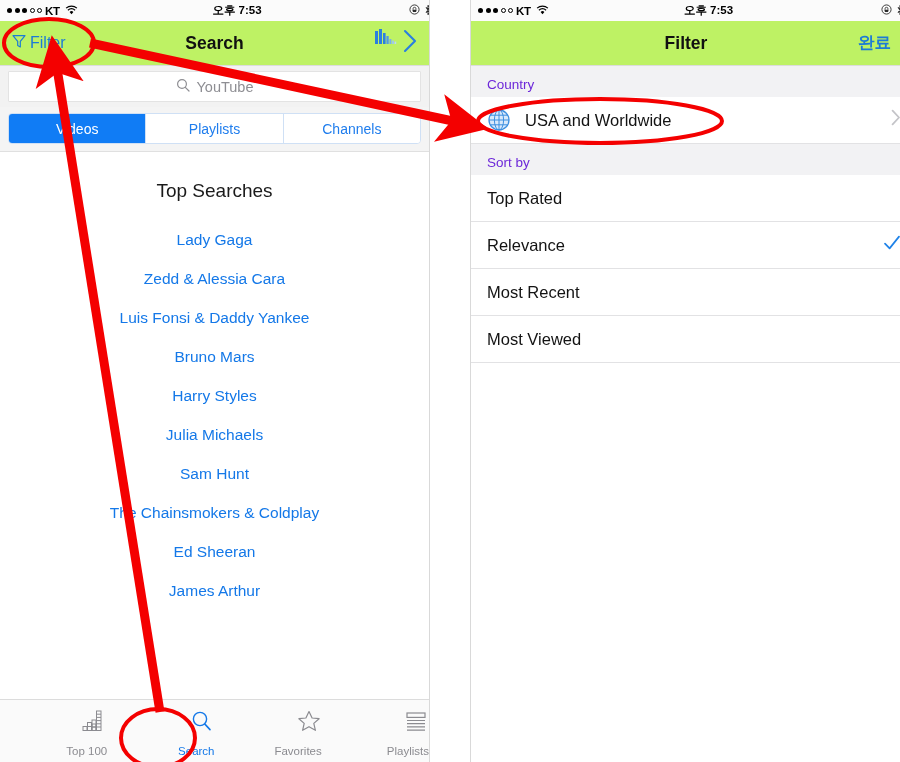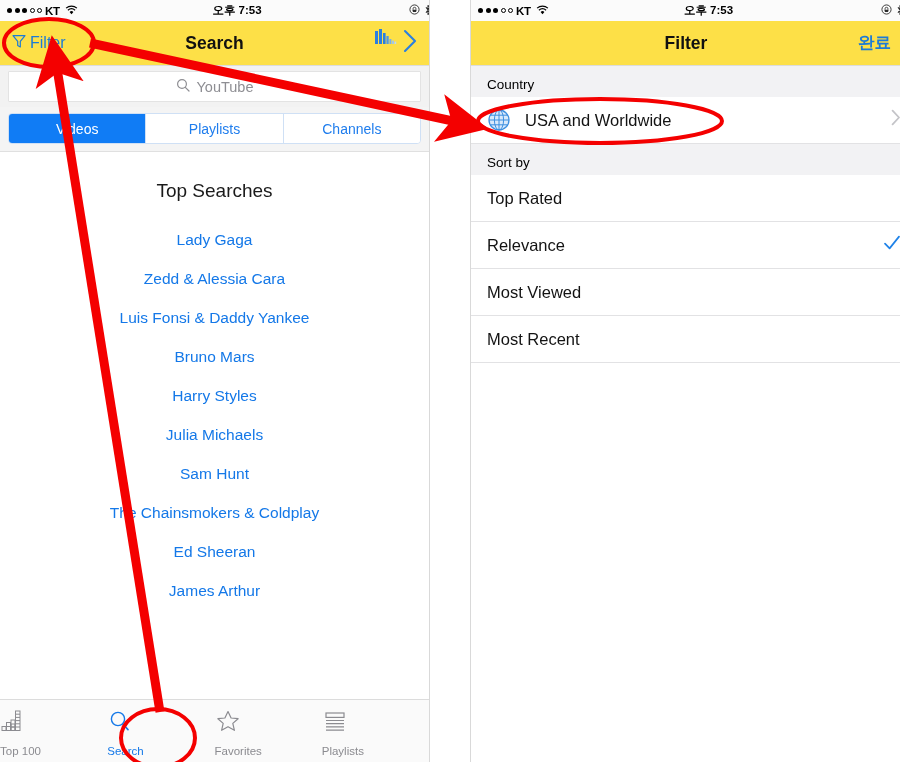--- a/index.html
+++ b/index.html
@@ -35,21 +35,21 @@
   .batt{
     width:22px;height:10px;border:1px solid #4d4d4d;border-radius:2.5px;
     position:relative;padding:1px;box-sizing:border-box;
   }
   .batt-fill{height:100%;background:#4cd137;border-radius:1px;}
   .batt-cap{position:absolute;right:-3px;top:3px;width:2px;height:4px;background:#4d4d4d;border-radius:0 1px 1px 0;}
 
   
   .navbar{
     position:relative;height:44px;width:100%;
-    background:#fde047;border-bottom:1px solid #dcdcdc;
+    background:#bef264;border-bottom:1px solid #dcdcdc;
     display:flex;align-items:center;
   }
   .nav-title{
     position:absolute;left:0;right:0;text-align:center;
     font-size:17.5px;font-weight:bold;color:#111;
   }
   .nav-left{position:absolute;left:12px;display:flex;align-items:center;gap:4px;color:#1c7bd6;font-size:16px;cursor:pointer;}
   .nav-right{position:absolute;right:10px;display:flex;align-items:flex-start;gap:2px;}
   .nav-done{color:#1c7bd6;font-size:16.5px;font-weight:bold;cursor:pointer;}
 
@@ -84,30 +84,30 @@
     padding:10.5px 0;cursor:pointer;
   }
 
   
   .tabbar{
     position:absolute;bottom:0;left:0;right:0;height:62px;
     background:#fafafa;border-top:1px solid #dcdcdc;
     display:flex;align-items:flex-start;
   }
   .tab{
-    flex:1;display:flex;flex-direction:column;align-items:flex-start;
+    flex:1;display:flex;flex-direction:column;align-items:flex-end;
     justify-content:flex-start;padding-top:9px;gap:8px;cursor:pointer;
     color:#8b8b90;
   }
   .tab .tab-label{font-size:11.5px;}
   .tab.active{color:#1478e8;}
 
   
   .group-head{
-    padding:11px 4px 5px 16px;font-size:13.5px;color:#000000;background:#f2f2f4;
+    padding:11px 4px 5px 16px;font-size:13.5px;color:#6d28d9;background:#f2f2f4;
   }
   .row{
     background:#fff;height:46px;display:flex;align-items:center;
     padding:0 0 0 16px;border-bottom:1px solid #e2e2e4;cursor:pointer;
     position:relative;
   }
   .row .row-label{font-size:16.5px;color:#131313;flex:1;}
   .row .row-icon{margin-right:14px;display:flex;align-items:center;}
   .chev{color:#c4c4c8;font-size:17px;}
   .check{color:#1e82e8;font-size:19px;}
@@ -361,24 +361,24 @@
       </div>
       <div class="row">
         <span class="row-label">Relevance</span>
         <span class="check">
           <svg width="18" height="18" viewBox="0 0 18 18">
               <path d="M2 9.6 6.6 14.4 16 2.6" stroke="#1e82e8" stroke-width="1.7" fill="none" stroke-linecap="round" stroke-linejoin="round"></path>
             </svg>
         </span>
       </div>
       <div class="row">
+        <span class="row-label">Most Recent</span>
+      </div>
+      <div class="row">
         <span class="row-label">Most Viewed</span>
-      </div>
-      <div class="row">
-        <span class="row-label">Most Recent</span>
       </div>
       <div class="rest"></div>
     </div>
   </div>
 
   <svg id="annotations" viewBox="0 0 900 762">
     <defs>
       <marker id="arrowhead" markerWidth="6" markerHeight="6" refX="2.6" refY="3" orient="auto" markerUnits="strokeWidth">
         <path d="M0,0.3 L5.6,3 L0,5.7 L1.4,3 Z" fill="#f40000"></path>
       </marker>

